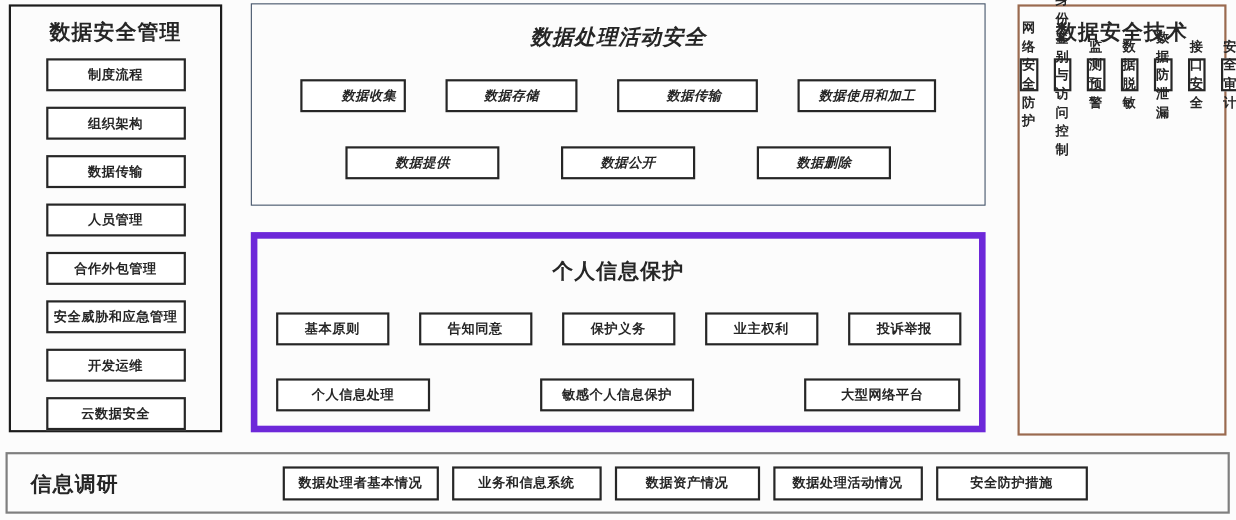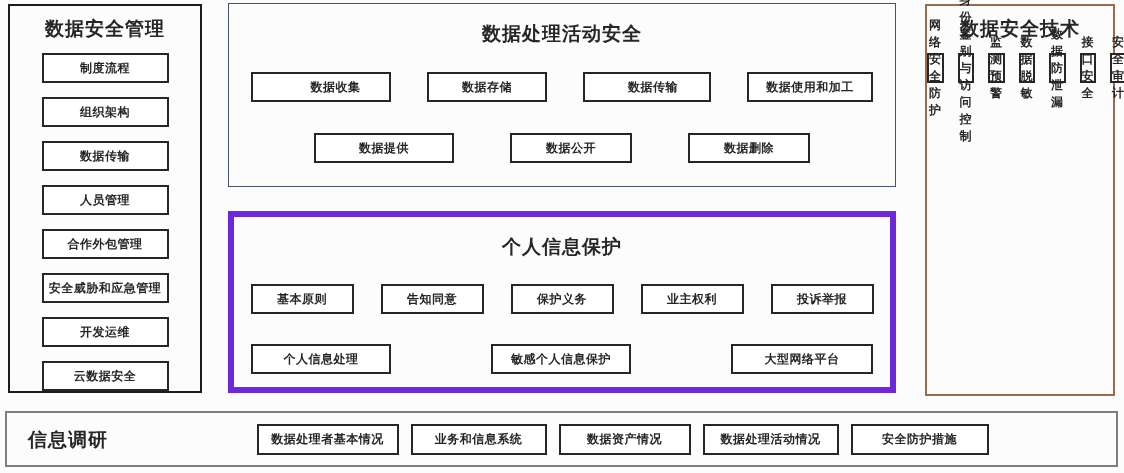--- a/index.html
+++ b/index.html
@@ -36,25 +36,26 @@
   #panel-management .col{
     display:flex;flex-direction:column;align-items:center;
     gap:14px;margin-top:11px;
   }
   #panel-management .node{width:127px;}
 
   
   #panel-processing{
     left:228px;top:3px;width:668px;height:184px;
     border:1px solid #44546a;
+    font-style:italic;
   }
   #panel-processing .panel-title{margin-top:17px;}
   .row{position:absolute;left:0;right:0;display:flex;justify-content:center;}
   #proc-row1{top:68px;gap:36px;}
-  #proc-row1 .node:nth-child(1){width:140px;padding-left:29px;}
+  #proc-row1 .node:nth-child(1){width:96px;padding-left:29px;}
   #proc-row1 .node:nth-child(2){width:120px;}
   #proc-row1 .node:nth-child(3){width:128px;padding-left:12px;}
   #proc-row1 .node:nth-child(4){width:126px;}
   #proc-row2{top:129px;gap:56px;}
   #proc-row2 .node:nth-child(1){width:140px;}
   #proc-row2 .node:nth-child(2){width:122px;}
   #proc-row2 .node:nth-child(3){width:122px;}
 
   
   #panel-personal{

